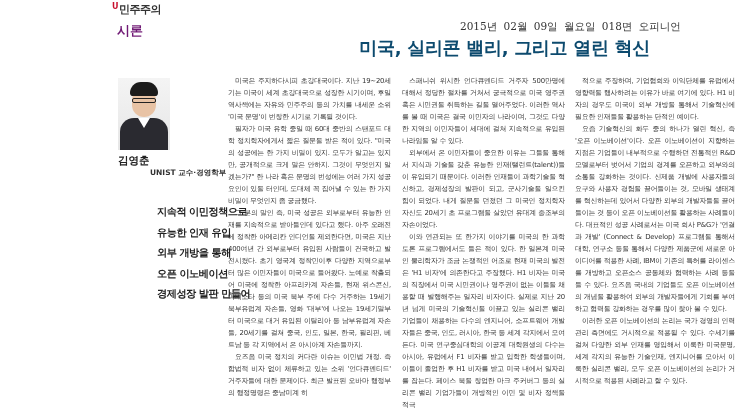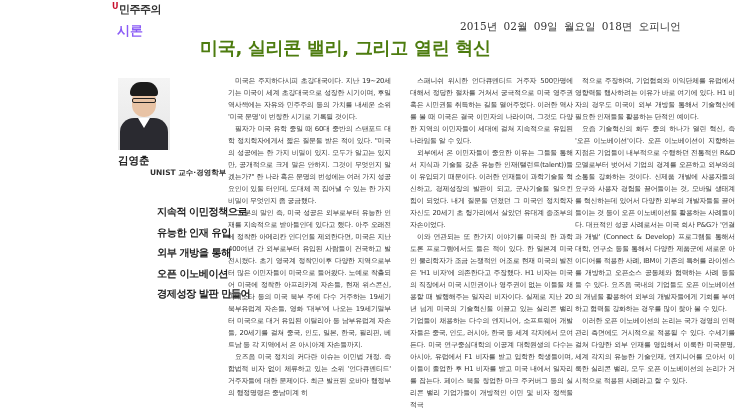--- a/index.html
+++ b/index.html
@@ -1,35 +1,35 @@
 <!DOCTYPE html>
 <html><head>
 <meta charset="utf-8">
 <style>
   html, body { margin: 0; padding: 0; background: #ffffff; }
   body { width: 750px; height: 420px; position: relative; overflow: hidden; font-family: "DejaVu Sans", sans-serif; color: #222; }
   .masthead { position: absolute; left: 112px; top: 2px; font-size: 11px; font-weight: bold; color: #333; letter-spacing: -0.5px; }
   .masthead .mark { color: #c8102e; font-size: 8px; vertical-align: top; margin-right: 1px; }
-  .section { position: absolute; left: 117px; top: 22px; font-size: 13px; font-weight: bold; color: #8b5cf6; }
+  .section { position: absolute; left: 117px; top: 22px; font-size: 13px; font-weight: bold; color: #701a75; }
   .dateline { position: absolute; left: 460px; top: 20px; font-family: "DejaVu Serif", serif; font-size: 10.5px; color: #333; word-spacing: 3px; }
-  .headline { position: absolute; left: 200px; top: 36px; width: 450px; text-align: left; font-size: 18px; font-weight: bold; color: #4d7c0f; letter-spacing: -0.3px; }
+  .headline { position: absolute; left: 200px; top: 36px; width: 450px; text-align: right; font-size: 18px; font-weight: bold; color: #0c4a6e; letter-spacing: -0.3px; }
   .photo { position: absolute; left: 118px; top: 78px; width: 52px; height: 72px; background: linear-gradient(#f4f4f4, #e6e6e6); overflow: hidden; }
   .photo .hair { position: absolute; left: 12px; top: 4px; width: 28px; height: 14px; background: #1b1b1b; border-radius: 14px 14px 4px 4px; }
   .photo .face { position: absolute; left: 14px; top: 11px; width: 24px; height: 28px; background: #e8c3a5; border-radius: 10px 10px 12px 12px; }
   .photo .glasses { position: absolute; left: 14px; top: 20px; width: 24px; height: 5px; border: 1.5px solid #222; border-radius: 2px; box-sizing: border-box; }
   .photo .body { position: absolute; left: 2px; top: 40px; width: 48px; height: 34px; background: #2a2a30; border-radius: 14px 14px 0 0; }
   .photo .collar { position: absolute; left: 20px; top: 40px; width: 12px; height: 10px; background: #fff; clip-path: polygon(0 0,100% 0,50% 100%); }
   .author-name { position: absolute; left: 118px; top: 154px; font-size: 10.5px; font-weight: bold; color: #222; }
   .author-title { position: absolute; left: 118px; top: 168px; font-size: 7.5px; font-weight: bold; color: #333; margin-left: 32px; }
   .pullquote { position: absolute; left: 117px; top: 205px; width: 110px; }
   .pullquote div { font-family: "DejaVu Serif", serif; font-size: 10.2px; font-weight: bold; color: #222; height: 20.5px; white-space: nowrap; letter-spacing: -0.5px; margin-left: 40px; }
   .col { position: absolute; top: 75px; width: 163px; font-size: 6.9px; line-height: 12px; color: #333; text-align: justify; letter-spacing: -0.2px; }
   .col p { margin: 0; text-indent: 7px; }
   .col1 { left: 228px; }
-  .col2 { left: 402px; margin-left: 8px; }
+  .col2 { left: 402px; }
   .col3 { left: 575px; width: 160px; }
 </style>
 </head>
 <body>
 
 <div class="masthead">
   <span class="mark">U</span><span>민주주의</span>
 </div>
 <div class="section">시론</div>
 <div class="dateline">2015년 02월 09일 월요일 018면 오피니언</div>
@@ -54,20 +54,20 @@
 </div>
 
 <div class="col col1">
   <p>미국은 주지하다시피 초강대국이다. 지난 19~20세기는 미국이 세계 초강대국으로 성장한 시기이며, 후일 역사책에는 자유와 민주주의 등의 가치를 내세운 소위 '미국 문명'이 번창한 시기로 기록될 것이다.</p>
   <p>필자가 미국 유학 중일 때 60대 중반의 스탠포드 대학 정치학자에게서 짧은 질문을 받은 적이 있다. "미국의 성공에는 한 가지 비밀이 있지. 모두가 알고는 있지만, 공개적으로 크게 말은 안하지. 그것이 무엇인지 알겠는가?" 한 나라 혹은 문명의 번성에는 여러 가지 성공요인이 있을 터인데, 도대체 꼭 집어낼 수 있는 한 가지 비밀이 무엇인지 좀 궁금했다.</p>
   <p>그 분의 말인 즉, 미국 성공은 외부로부터 유능한 인재를 지속적으로 받아들인데 있다고 했다. 아주 오래전에 정착한 아메리칸 인디언을 제외한다면, 미국은 지난 400여년 간 외부로부터 유입된 사람들이 건국하고 발전시켰다. 초기 영국계 정착민이후 다양한 지역으로부터 많은 이민자들이 미국으로 들어왔다. 노예로 착출되어 미국에 정착한 아프리카계 자손들, 현재 위스콘신, 미네소타 등의 미국 북부 주에 다수 거주하는 19세기 북부유럽계 자손들, 영화 '대부'에 나오는 19세기말부터 미국으로 대거 유입된 이탈리아 등 남부유럽계 자손들, 20세기를 걸쳐 중국, 인도, 일본, 한국, 필리핀, 베트남 등 각 지역에서 온 아시아계 자손들까지.</p>
   <p>요즈음 미국 정치의 커다란 이슈는 이민법 개정. 즉 합법적 비자 없이 체류하고 있는 소위 '언다큐멘티드' 거주자들에 대한 문제이다. 최근 발표된 오바마 행정부의 행정명령은 중남미계 히</p>
 </div>
 <div class="col col2">
   <p>스패니쉬 위시한 언다큐멘티드 거주자 500만명에 대해서 정당한 절차를 거쳐서 궁극적으로 미국 영주권 혹은 시민권을 취득하는 길을 열어주었다. 이러한 역사를 볼 때 미국은 결국 이민자의 나라이며, 그것도 다양한 지역의 이민자들이 세대에 걸쳐 지속적으로 유입된 나라임을 알 수 있다.</p>
-  <p>외부에서 온 이민자들이 중요한 이유는 그들을 통해서 지식과 기술을 갖춘 유능한 인재(탤런트(talent))들이 유입되기 때문이다. 이러한 인재들이 과학기술을 혁신하고, 경제성장의 발판이 되고, 군사기술을 일으킨 힘이 되었다. 내게 질문을 던졌던 그 미국인 정치학자 자신도 20세기 초 헝가리에서 살았던 유대계 증조부의 자손이었다.</p>
+  <p>외부에서 온 이민자들이 중요한 이유는 그들을 통해서 지식과 기술을 갖춘 유능한 인재(탤런트(talent))들이 유입되기 때문이다. 이러한 인재들이 과학기술을 혁신하고, 경제성장의 발판이 되고, 군사기술을 일으킨 힘이 되었다. 내게 질문을 던졌던 그 미국인 정치학자 자신도 20세기 초 프로그램을 살았던 유대계 증조부의 자손이었다.</p>
   <p>이와 연관되는 또 한가지 이야기를 미국의 한 과학 토론 프로그램에서도 들은 적이 있다. 한 일본계 미국인 물리학자가 조금 논쟁적인 어조로 현재 미국의 발전은 'H1 비자'에 의존한다고 주장했다. H1 비자는 미국의 직장에서 미국 시민권이나 영주권이 없는 이들을 채용할 때 발행해주는 일자리 비자이다. 실제로 지난 20년 넘게 미국의 기술혁신을 이끌고 있는 실리콘 밸리 기업들이 채용하는 다수의 엔지니어, 소프트웨어 개발자들은 중국, 인도, 러시아, 한국 등 세계 각지에서 모여든다. 미국 연구중심대학의 이공계 대학원생의 다수는 아시아, 유럽에서 F1 비자를 받고 입학한 학생들이며, 이들이 졸업한 후 H1 비자를 받고 미국 내에서 일자리를 잡는다. 페이스 북을 창업한 마크 주커버그 등의 실리콘 밸리 기업가들이 개방적인 이민 및 비자 정책을 적극</p>
 </div>
 <div class="col col3">
   <p>적으로 주장하며, 기업협회와 이익단체를 유럽에서 영향력을 행사하려는 이유가 바로 여기에 있다. H1 비자의 경우도 미국이 외부 개방을 통해서 기술혁신에 필요한 인재들을 활용하는 단적인 예이다.</p>
   <p>요즘 기술혁신의 화두 중의 하나가 열린 혁신, 즉 '오픈 이노베이션'이다. 오픈 이노베이션이 지향하는 지점은 기업들이 내부적으로 수행하던 전통적인 R&amp;D 모델로부터 벗어서 기업의 경계를 오픈하고 외부와의 소통을 강화하는 것이다. 신제품 개발에 사용자들의 요구와 사용자 경험을 끌어들이는 것, 모바일 생태계를 혁신하는데 있어서 다양한 외부의 개발자들을 끌어들이는 것 등이 오픈 이노베이션을 활용하는 사례들이다. 대표적인 성공 사례로서는 미국 회사 P&amp;G가 '연결과 개발' (Connect &amp; Develop) 프로그램을 통해서 대학, 연구소 등을 통해서 다양한 제품군에 새로운 아이디어를 적용한 사례, IBM이 기존의 특허를 라이센스를 개방하고 오픈소스 공동체와 협력하는 사례 등을 들 수 있다. 요즈음 국내의 기업들도 오픈 이노베이션의 개념을 활용하여 외부의 개발자들에게 기회를 부여하고 협력을 강화하는 경우를 많이 찾아 볼 수 있다.</p>
   <p>이러한 오픈 이노베이션의 논리는 국가 경영의 인력관리 측면에도 거시적으로 적용될 수 있다. 수세기를 걸쳐 다양한 외부 인재를 영입해서 이룩한 미국문명, 세계 각지의 유능한 기술인재, 엔지니어를 모아서 이룩한 실리콘 밸리, 모두 오픈 이노베이션의 논리가 거시적으로 적용된 사례라고 할 수 있다.</p>
 </div>
 
 </body></html>

